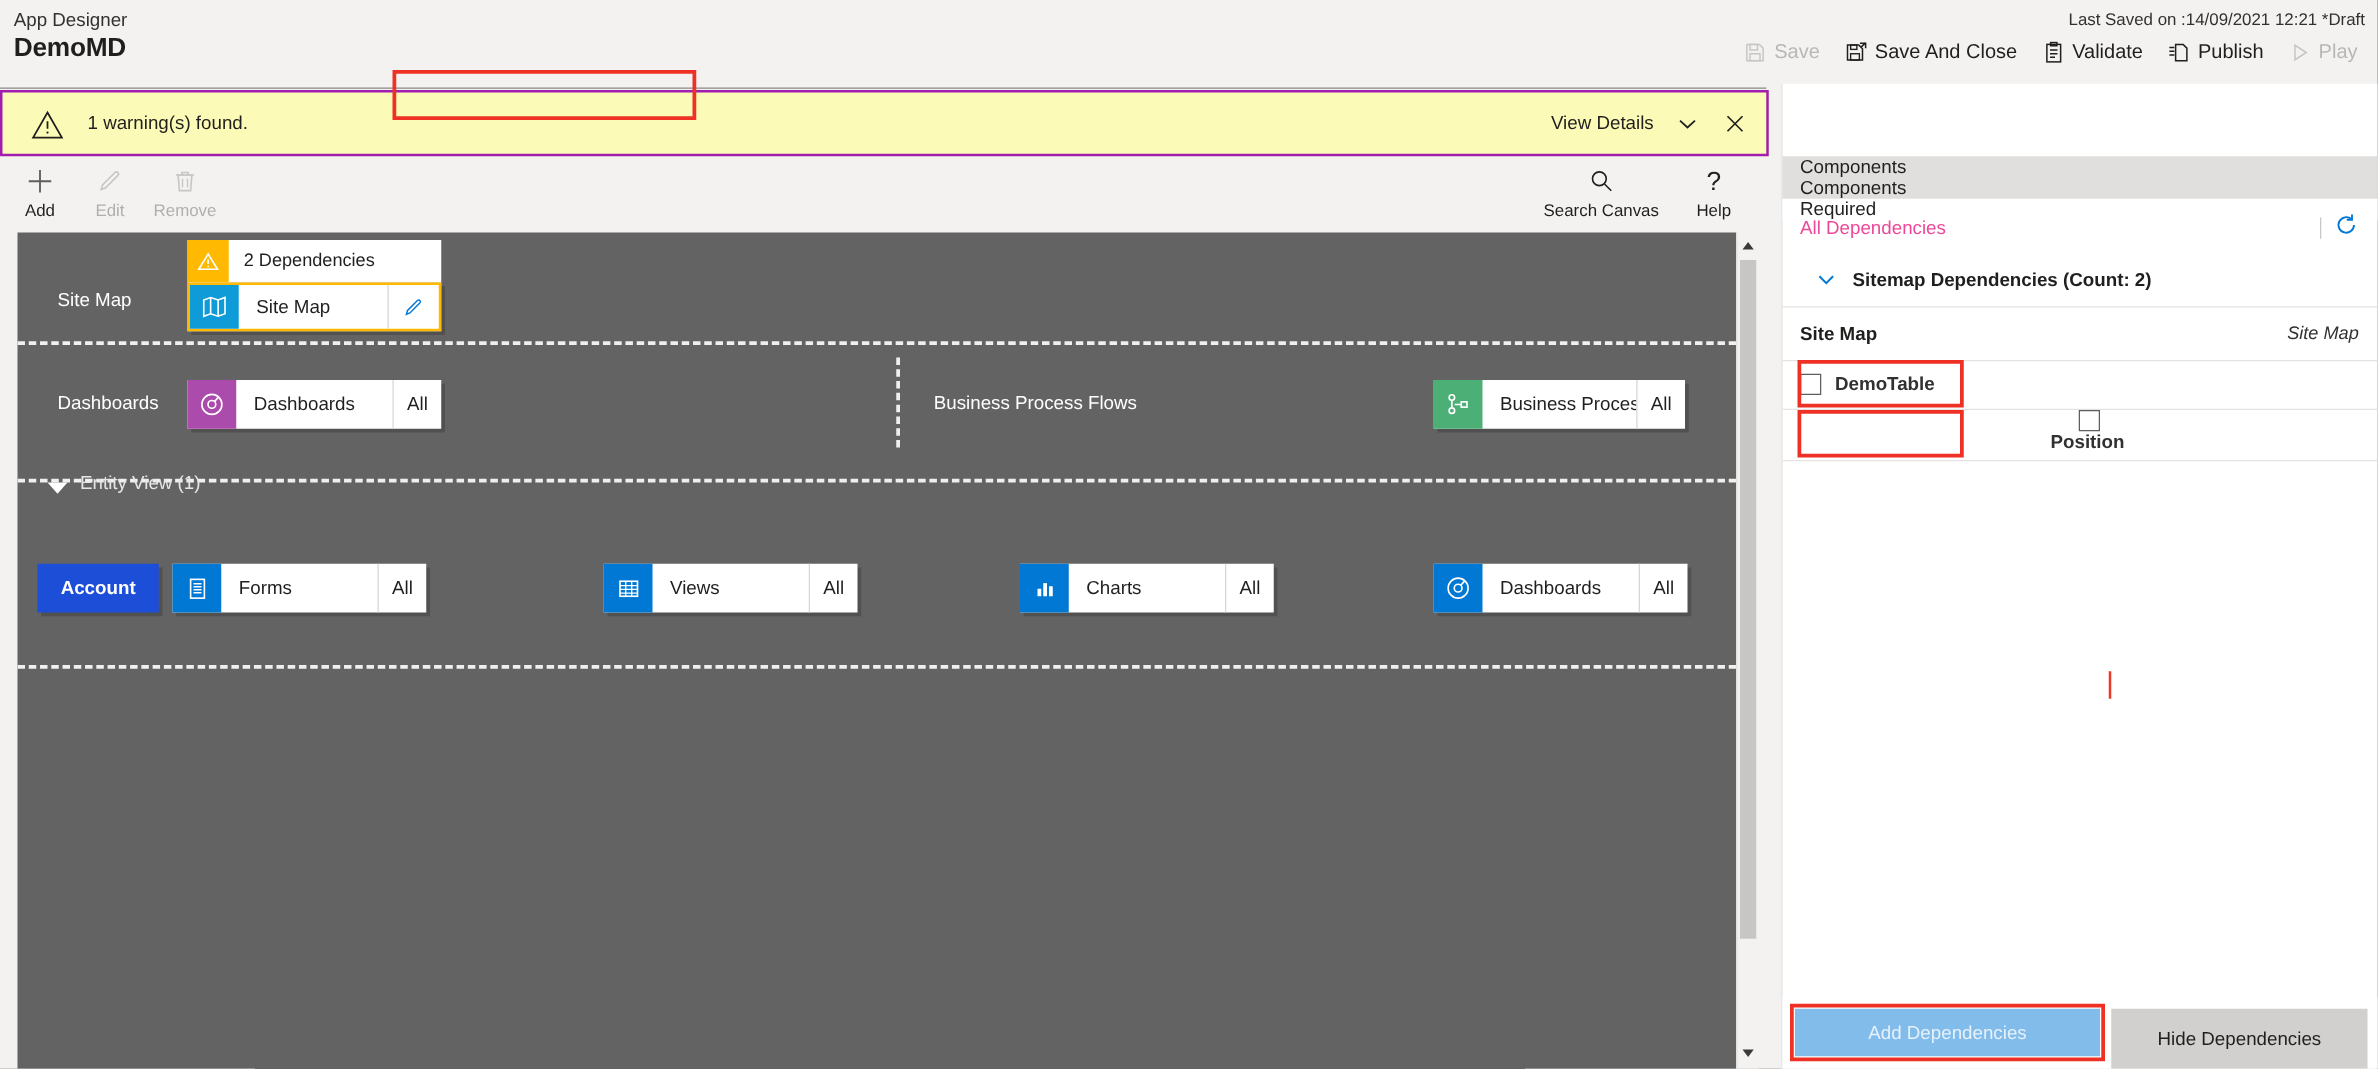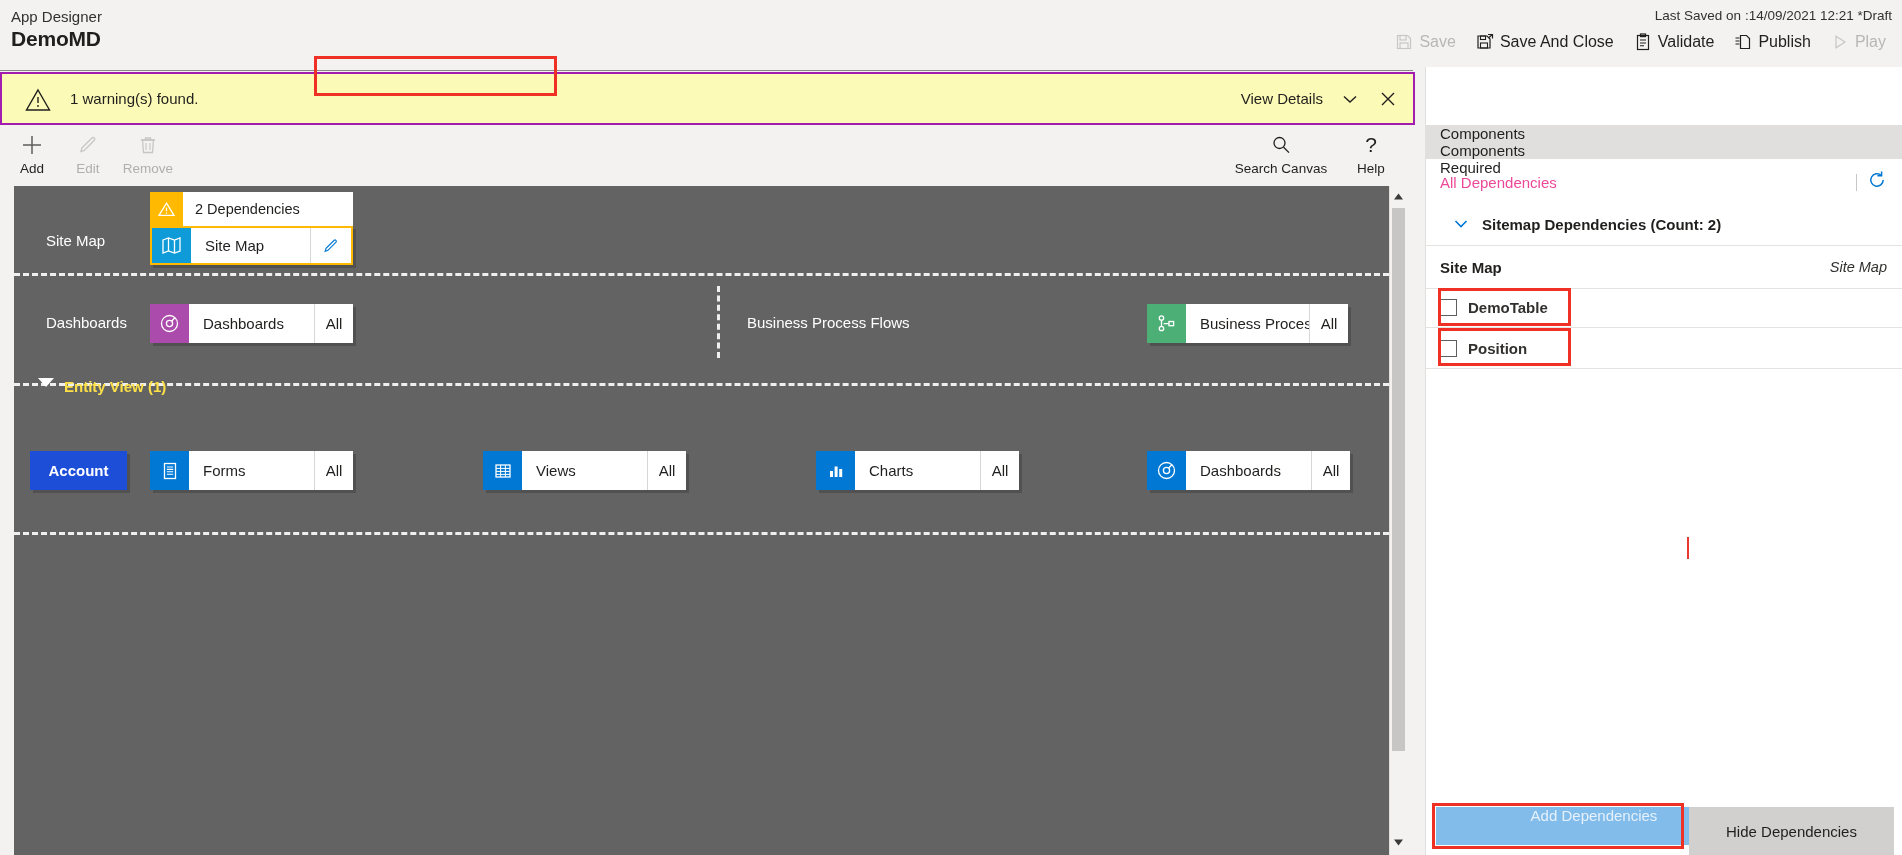--- a/index.html
+++ b/index.html
@@ -46,21 +46,21 @@
   .tool.t-remove{left:117px;}
   .tool.t-search{left:1232px;width:98px;}
   .tool.t-help{left:1345px;width:52px;}
 
   
   .canvas{position:absolute;left:14px;top:186px;width:1375px;height:669px;background:#636363;overflow:hidden;}
   .dashed-h{position:absolute;left:0;width:1375px;height:0;border-top:3px dashed #ffffff;opacity:.9;}
   .dashed-v{position:absolute;width:0;border-left:3px dashed #ffffff;opacity:.9;}
 
   .row-label{position:absolute;font-size:15px;color:#ffffff;}
-  .group-header{position:absolute;display:flex;align-items:flex-start;gap:10px;font-size:15px;color:#fde047;cursor:pointer;font-weight:bold;}
+  .group-header{position:absolute;display:flex;align-items:flex-end;gap:10px;font-size:15px;color:#e5e5e5;cursor:pointer;}
   .caret{width:0;height:0;border-left:8px solid transparent;border-right:8px solid transparent;border-top:9px solid #ffffff;}
 
   
   .tile{position:absolute;height:39px;display:flex;align-items:stretch;background:#ffffff;box-shadow:3px 3px 0 rgba(0,0,0,.18);cursor:pointer;}
   .tile .tico{width:39px;min-width:39px;display:flex;align-items:center;justify-content:center;}
   .tile .tname{flex:1;display:flex;align-items:center;padding-left:14px;font-size:15px;color:#201f1e;white-space:nowrap;overflow:hidden;}
   .tile .tall{width:38px;min-width:38px;display:flex;align-items:center;justify-content:center;font-size:15px;color:#201f1e;border-left:1px solid #d6d6d6;}
   .tile .tedit{width:40px;min-width:40px;display:flex;align-items:center;justify-content:center;border-left:1px solid #d6d6d6;}
 
   .pill{position:absolute;height:39px;min-width:97px;background:#1d4ed8;color:#fff;display:flex;align-items:center;justify-content:center;font-size:15px;font-weight:bold;box-shadow:3px 3px 0 rgba(0,0,0,.18);cursor:pointer;}
@@ -101,21 +101,21 @@
 
   .chkrow{position:absolute;left:0;width:477px;height:40px;display:flex;align-items:center;border-bottom:1px solid #e5e3e1;}
   .chkrow .box{margin-left:14px;width:17px;height:17px;border:1.5px solid #605e5c;background:#fff;box-sizing:border-box;cursor:pointer;}
   .chkrow .nm{margin-left:11px;font-size:15px;font-weight:bold;color:#323130;}
 
   .row-highlight{position:absolute;left:12px;width:133px;height:38px;border:3px solid #ee3124;box-sizing:border-box;pointer-events:none;}
 
   .caret-mark{position:absolute;left:1687px;top:537px;width:2px;height:22px;background:#e8382c;}
 
   .rfooter{position:absolute;left:0;bottom:0;width:477px;height:57px;background:#ffffff;}
-  .btn-add{position:absolute;left:10px;top:9px;width:244px;height:38px;background:#82bcea;color:#e6f1fb;display:flex;justify-content:center;font-size:15px;cursor:default;padding-left:36px;}
+  .btn-add{position:absolute;left:10px;top:9px;width:244px;height:38px;background:#82bcea;color:#e6f1fb;display:flex;align-items:center;justify-content:center;font-size:15px;cursor:default;}
   .btn-hide{position:absolute;left:263px;top:9px;width:205px;height:48px;background:#d2d0ce;color:#201f1e;display:flex;align-items:center;justify-content:center;font-size:15px;cursor:pointer;}
   .btn-add-highlight{position:absolute;left:6px;top:5px;width:252px;height:46px;border:3px solid #ee3124;box-sizing:border-box;pointer-events:none;}
 </style>
 </head>
 <body>
 
 <div class="app">
 
   <div class="topbar">
     <div class="app-label">App Designer</div>
@@ -320,21 +320,21 @@
 
     <div class="group-header" style="left:24px;top:192px;">
       <span class="caret"></span>
       <span>Entity View (1)</span>
     </div>
 
     <div class="pill" style="left:16px;top:265px;width:97px;">
       <span>Account</span>
     </div>
 
-    <div class="tile" style="left:136px;top:265px;width:203px;">
+    <div class="tile" style="left:124px;top:265px;width:203px;">
       <div class="tico" style="background:#0078d4;">
         <svg width="20" height="20" viewBox="0 0 20 20">
             <rect x="4.5" y="2.5" width="11" height="15" fill="none" stroke="#ffffff" stroke-width="1.3"></rect>
             <path d="M6.8 6h6.4M6.8 8.4h6.4M6.8 10.8h6.4M6.8 13.2h6.4" stroke="#ffffff" stroke-width="1.1"></path>
           </svg>
       </div>
       <div class="tname">Forms</div>
       <div class="tall">All</div>
     </div>
 
@@ -428,21 +428,21 @@
       <span class="n">Site Map</span>
       <span class="t">Site Map</span>
     </div>
 
     <div class="chkrow" style="top:220px;">
       <span class="box"></span>
       <span class="nm">DemoTable</span>
     </div>
     <div class="row-highlight" style="top:221px;"></div>
 
-    <div class="chkrow" style="top:261px;">
+    <div class="chkrow" style="top:261px;flex-direction:column;">
       <span class="box"></span>
       <span class="nm">Position</span>
     </div>
     <div class="row-highlight" style="top:261px;"></div>
 
     <div class="rfooter">
       <div class="btn-add">
         <span>Add Dependencies</span>
       </div>
       <div class="btn-add-highlight"></div>

